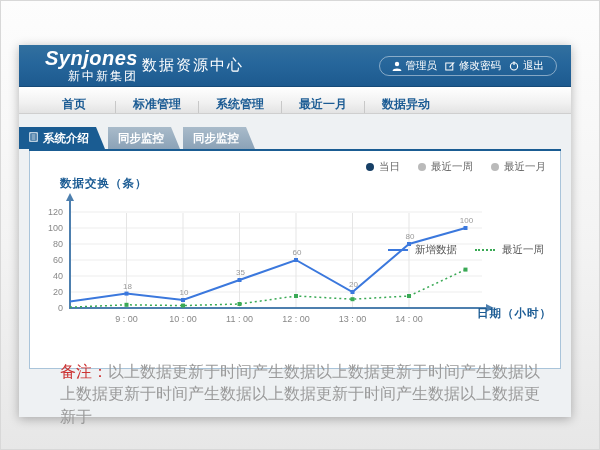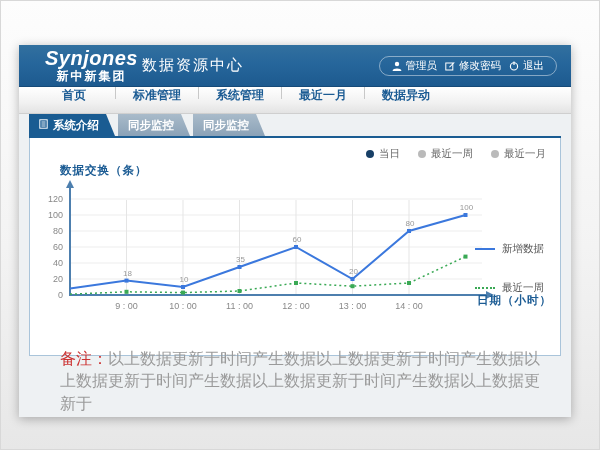--- a/index.html
+++ b/index.html
@@ -18,60 +18,60 @@
     box-shadow:0 2px 10px rgba(0,0,0,0.28);
   }
   
   .header {
     height:42px; display:flex; align-items:center; position:relative;
     background:linear-gradient(180deg,#32709f 0%,#26669b 45%,#1d5a8f 100%);
     border-bottom:1px solid #164a78;
   }
   .logo { margin-left:26px; text-align:center; color:#fff; line-height:1.15; }
   .logo-en { font-size:20px; font-weight:bold; letter-spacing:0.5px; font-style:italic; }
-  .logo-cn { font-size:12px; font-weight:bold; letter-spacing:2px; }
+  .logo-cn { font-size:12px; font-weight:normal; letter-spacing:2px;text-align:right; }
   .app-title { color:#fff; font-size:15px; margin-left:4px; letter-spacing:2px; }
   .user-pill {
     position:absolute; right:14px; top:11px; height:20px;
     border:1px solid rgba(255,255,255,0.45); border-radius:11px;
     display:flex; align-items:center; padding:0 12px; gap:8px;
   }
   .user-link { color:#fff; font-size:10.5px; display:flex; align-items:center; gap:4px; cursor:pointer; white-space:nowrap; }
   .user-link svg { display:block; }
   
   .nav {
-    height:27px; display:flex; align-items:flex-start; padding-left:14px;
+    height:27px; display:flex; align-items:flex-end; padding-left:14px;
     background:linear-gradient(180deg,#ffffff 0%,#f1f1f1 60%,#e3e3e3 100%);
     border-bottom:1px solid #cfcfcf;
   }
   .nav-item { width:82px; text-align:center; font-size:12px; font-weight:bold; color:#1c5c94; cursor:pointer; }
   .nav-sep { width:1px; height:12px; background:#c8c8c8; }
   
-  .tabstrip { margin-top:0; height:22px; display:flex; align-items:flex-end; padding-left:10px; }
+  .tabstrip { margin-top:13px; height:22px; display:flex; align-items:flex-end; }
   .tab {
     height:22px; padding:0 16px 0 10px; display:flex; align-items:center; gap:5px;
     color:#fff; font-size:11.5px; font-weight:bold; cursor:pointer;
     clip-path:polygon(0 0, calc(100% - 9px) 0, 100% 100%, 0 100%);
   }
   .tab.active { background:#1a5c92; }
   .tab.inactive { background:linear-gradient(180deg,#a9bbca,#8ba2b7); margin-left:3px; }
   .tab-underline { height:2px; background:#1a5c92; margin:0 10px; }
   
   .panel {
     margin:0 10px; height:218px; background:#fff; position:relative;
     border:1px solid #a9c4da; border-top:none;
   }
   .radios { position:absolute; top:9px; right:14px; display:flex; gap:18px; align-items:center; }
   .radio { display:flex; align-items:center; gap:5px; font-size:10.5px; color:#666; cursor:pointer; }
   .dot { width:8px; height:8px; border-radius:50%; }
   .dot.sel { background:#173f66; }
   .dot.unsel { background:#bababa; }
   .ylabel { position:absolute; left:30px; top:25px; font-size:11.5px; font-weight:bold; color:#1c5c94; letter-spacing:1px; }
   .chart-wrap { position:absolute; left:0; top:36px; width:470px; height:155px; }
-  .legend { position:absolute; right:16px; top:104px; display:flex; flex-direction:column; gap:25px; }
+  .legend { position:absolute; right:16px; top:92px; display:flex; flex-direction:row; gap:18px; }
   .legend-item { display:flex; align-items:center; gap:7px; font-size:10.5px; color:#555; cursor:pointer; }
   .sample-solid { width:20px; height:0; border-top:2px solid #3b78dd; }
   .sample-dotted { width:20px; height:0; border-top:2px dotted #3aa955; }
   .xlabel { position:absolute; right:8px; top:155px; font-size:11.5px; font-weight:bold; color:#1c5c94; letter-spacing:1px; }
   .note { position:absolute; left:30px; top:210px; right:20px; font-size:16px; color:#9a9a9a; line-height:1.4; }
   .note-prefix { color:#cc3333; }
 </style>
 </head>
 <body>
 

